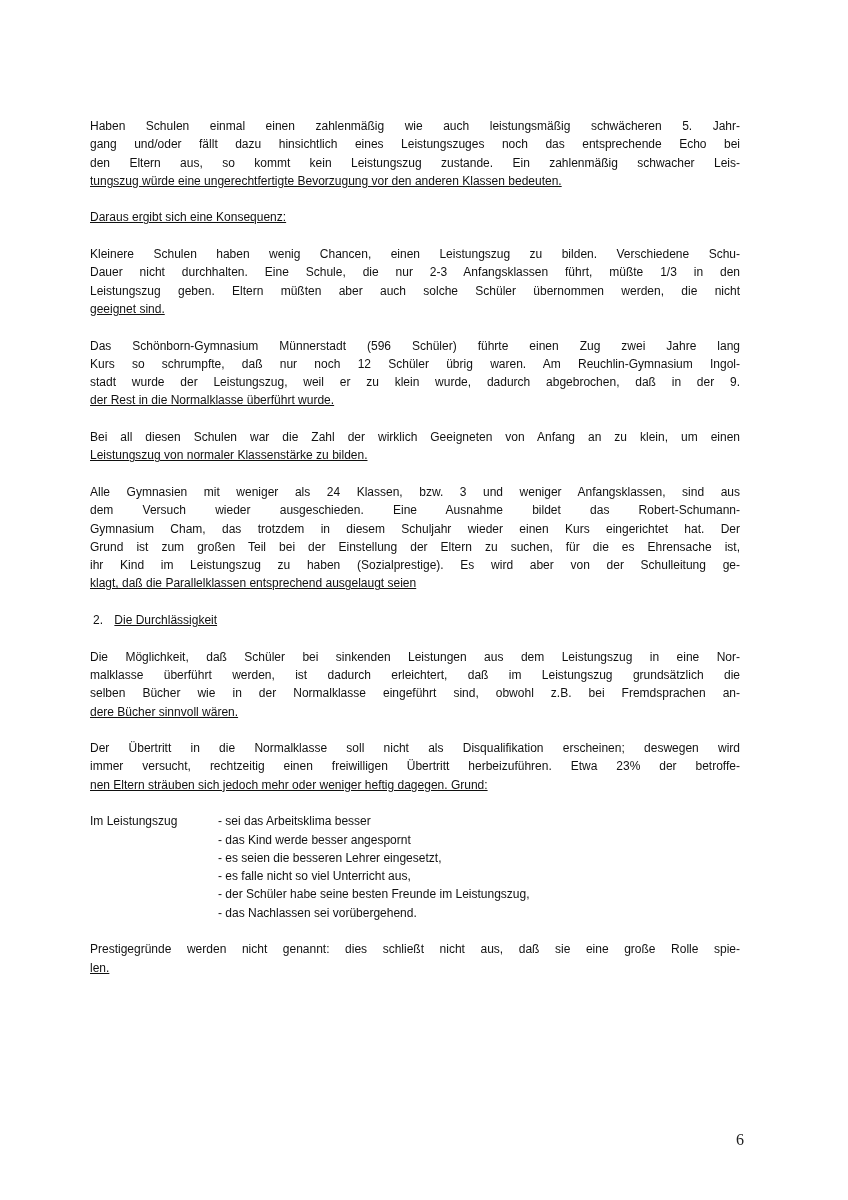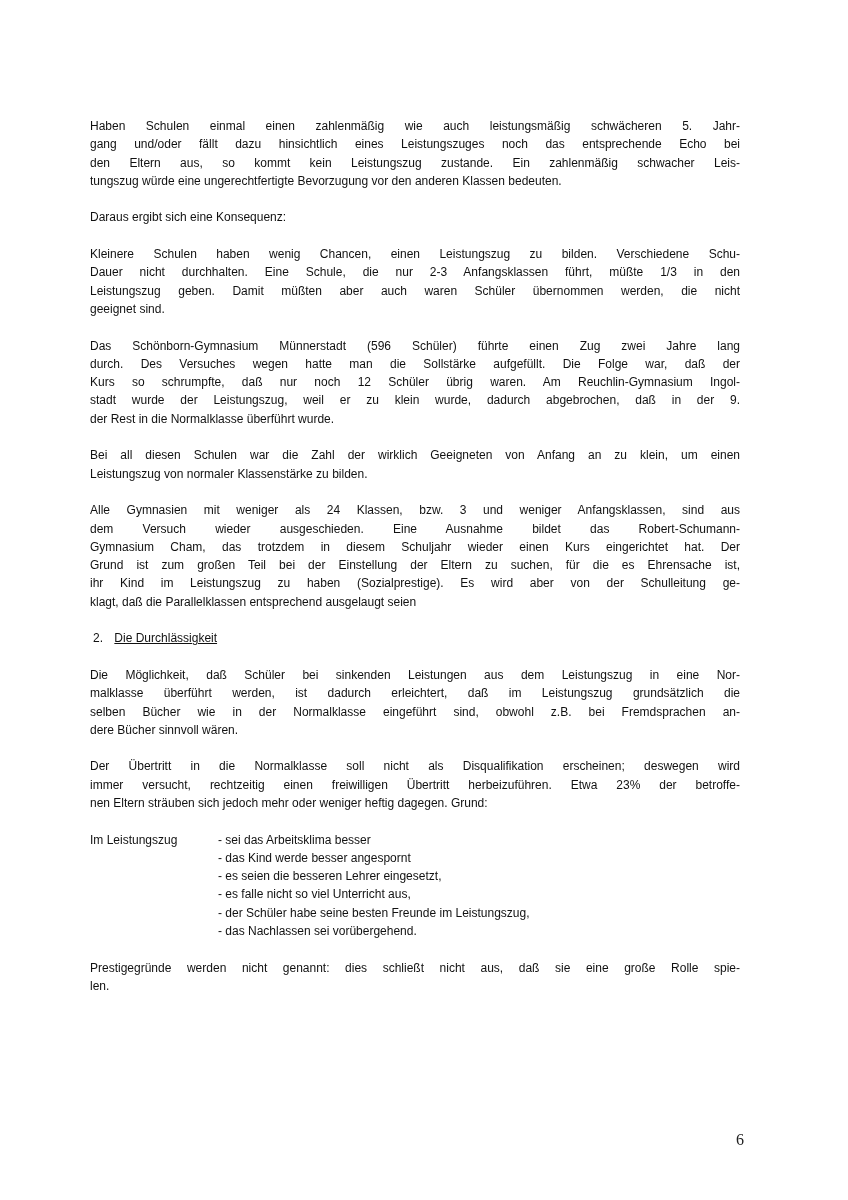--- a/index.html
+++ b/index.html
@@ -12,21 +12,21 @@
   }
   .body-text {
     position: absolute; left: 90px; top: 117px; width: 650px;
     font-size: 12px; line-height: 18.3px;
   }
   .para { margin: 0 0 18.3px 0; }
   .line {
     display: block; white-space: nowrap; text-align: justify;
     text-align-last: justify; height: 18.3px;
   }
-  .line.last { text-align-last: left; }
+  .line.last { text-align-last: left; text-decoration: underline; }
   .heading { margin: 0 0 18.3px 0; padding-left: 3px; }
   .heading .num { }
   .heading .title { text-decoration: underline; margin-left: 8px; }
   .reasons { display: flex; margin: 0 0 18.3px 0; }
   .reasons .label { width: 128px; flex: none; }
   .reasons ul { list-style: none; margin: 0; padding: 0; }
   .reasons li { height: 18.3px; white-space: nowrap; }
   .page-number {
     position: absolute; left: 736px; top: 1131px;
     font-family: "Liberation Serif", serif; font-size: 16px; color: #222;
@@ -44,26 +44,25 @@
           <span class="line">gang und/oder fällt dazu hinsichtlich eines Leistungszuges noch das entsprechende Echo bei</span>
           <span class="line">den Eltern aus, so kommt kein Leistungszug zustande. Ein zahlenmäßig schwacher Leis-</span>
           <span class="line last">tungszug würde eine ungerechtfertigte Bevorzugung vor den anderen Klassen bedeuten.</span>
         </div>
         <div class="para">
           <span class="line last">Daraus ergibt sich eine Konsequenz:</span>
         </div>
         <div class="para">
           <span class="line">Kleinere Schulen haben wenig Chancen, einen Leistungszug zu bilden. Verschiedene Schu-</span>
           <span class="line">Dauer nicht durchhalten. Eine Schule, die nur 2-3 Anfangsklassen führt, müßte 1/3 in den</span>
-          <span class="line">Leistungszug geben. Damit müßten aber auch waren Schüler übernommen werden, die nicht</span>
+          <span class="line">Leistungszug geben. Eltern müßten aber auch solche Schüler übernommen werden, die nicht</span>
           <span class="line last">geeignet sind.</span>
         </div>
         <div class="para">
           <span class="line">Das Schönborn-Gymnasium Münnerstadt (596 Schüler) führte einen Zug zwei Jahre lang</span>
-          <span class="line">durch. Des Versuches wegen hatte man die Sollstärke aufgefüllt. Die Folge war, daß der</span>
           <span class="line">Kurs so schrumpfte, daß nur noch 12 Schüler übrig waren. Am Reuchlin-Gymnasium Ingol-</span>
           <span class="line">stadt wurde der Leistungszug, weil er zu klein wurde, dadurch abgebrochen, daß in der 9.</span>
           <span class="line last">der Rest in die Normalklasse überführt wurde.</span>
         </div>
         <div class="para">
           <span class="line">Bei all diesen Schulen war die Zahl der wirklich Geeigneten von Anfang an zu klein, um einen</span>
           <span class="line last">Leistungszug von normaler Klassenstärke zu bilden.</span>
         </div>
         <div class="para">
           <span class="line">Alle Gymnasien mit weniger als 24 Klassen, bzw. 3 und weniger Anfangsklassen, sind aus</span>

